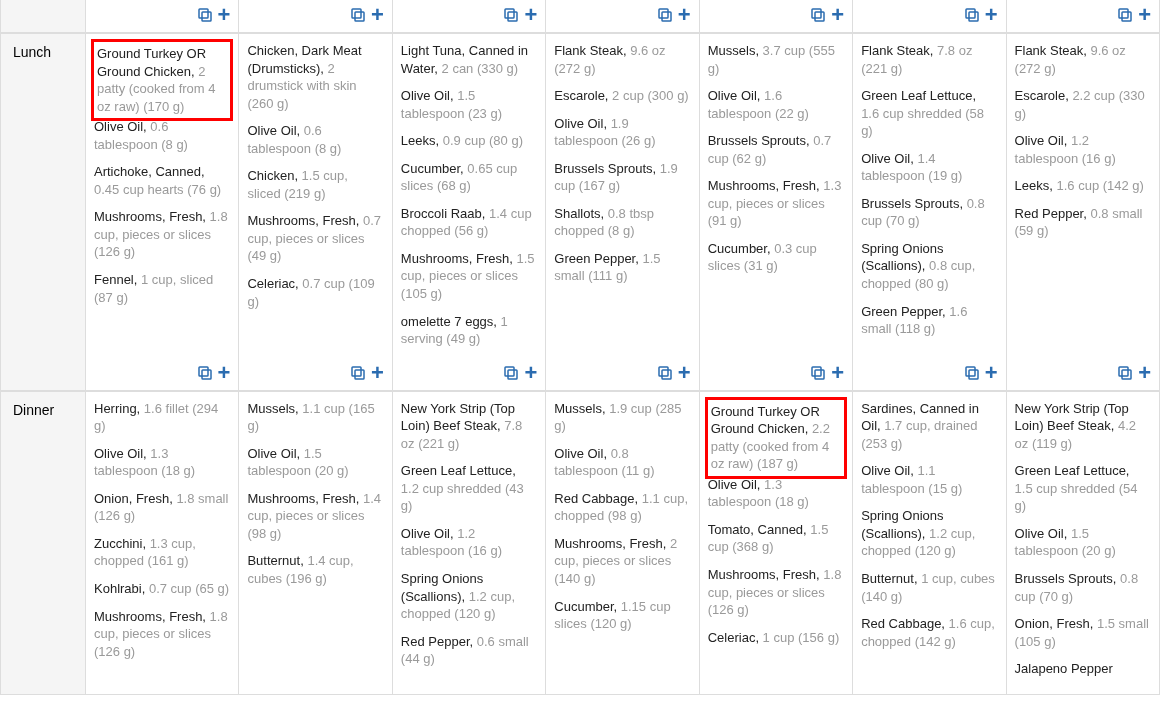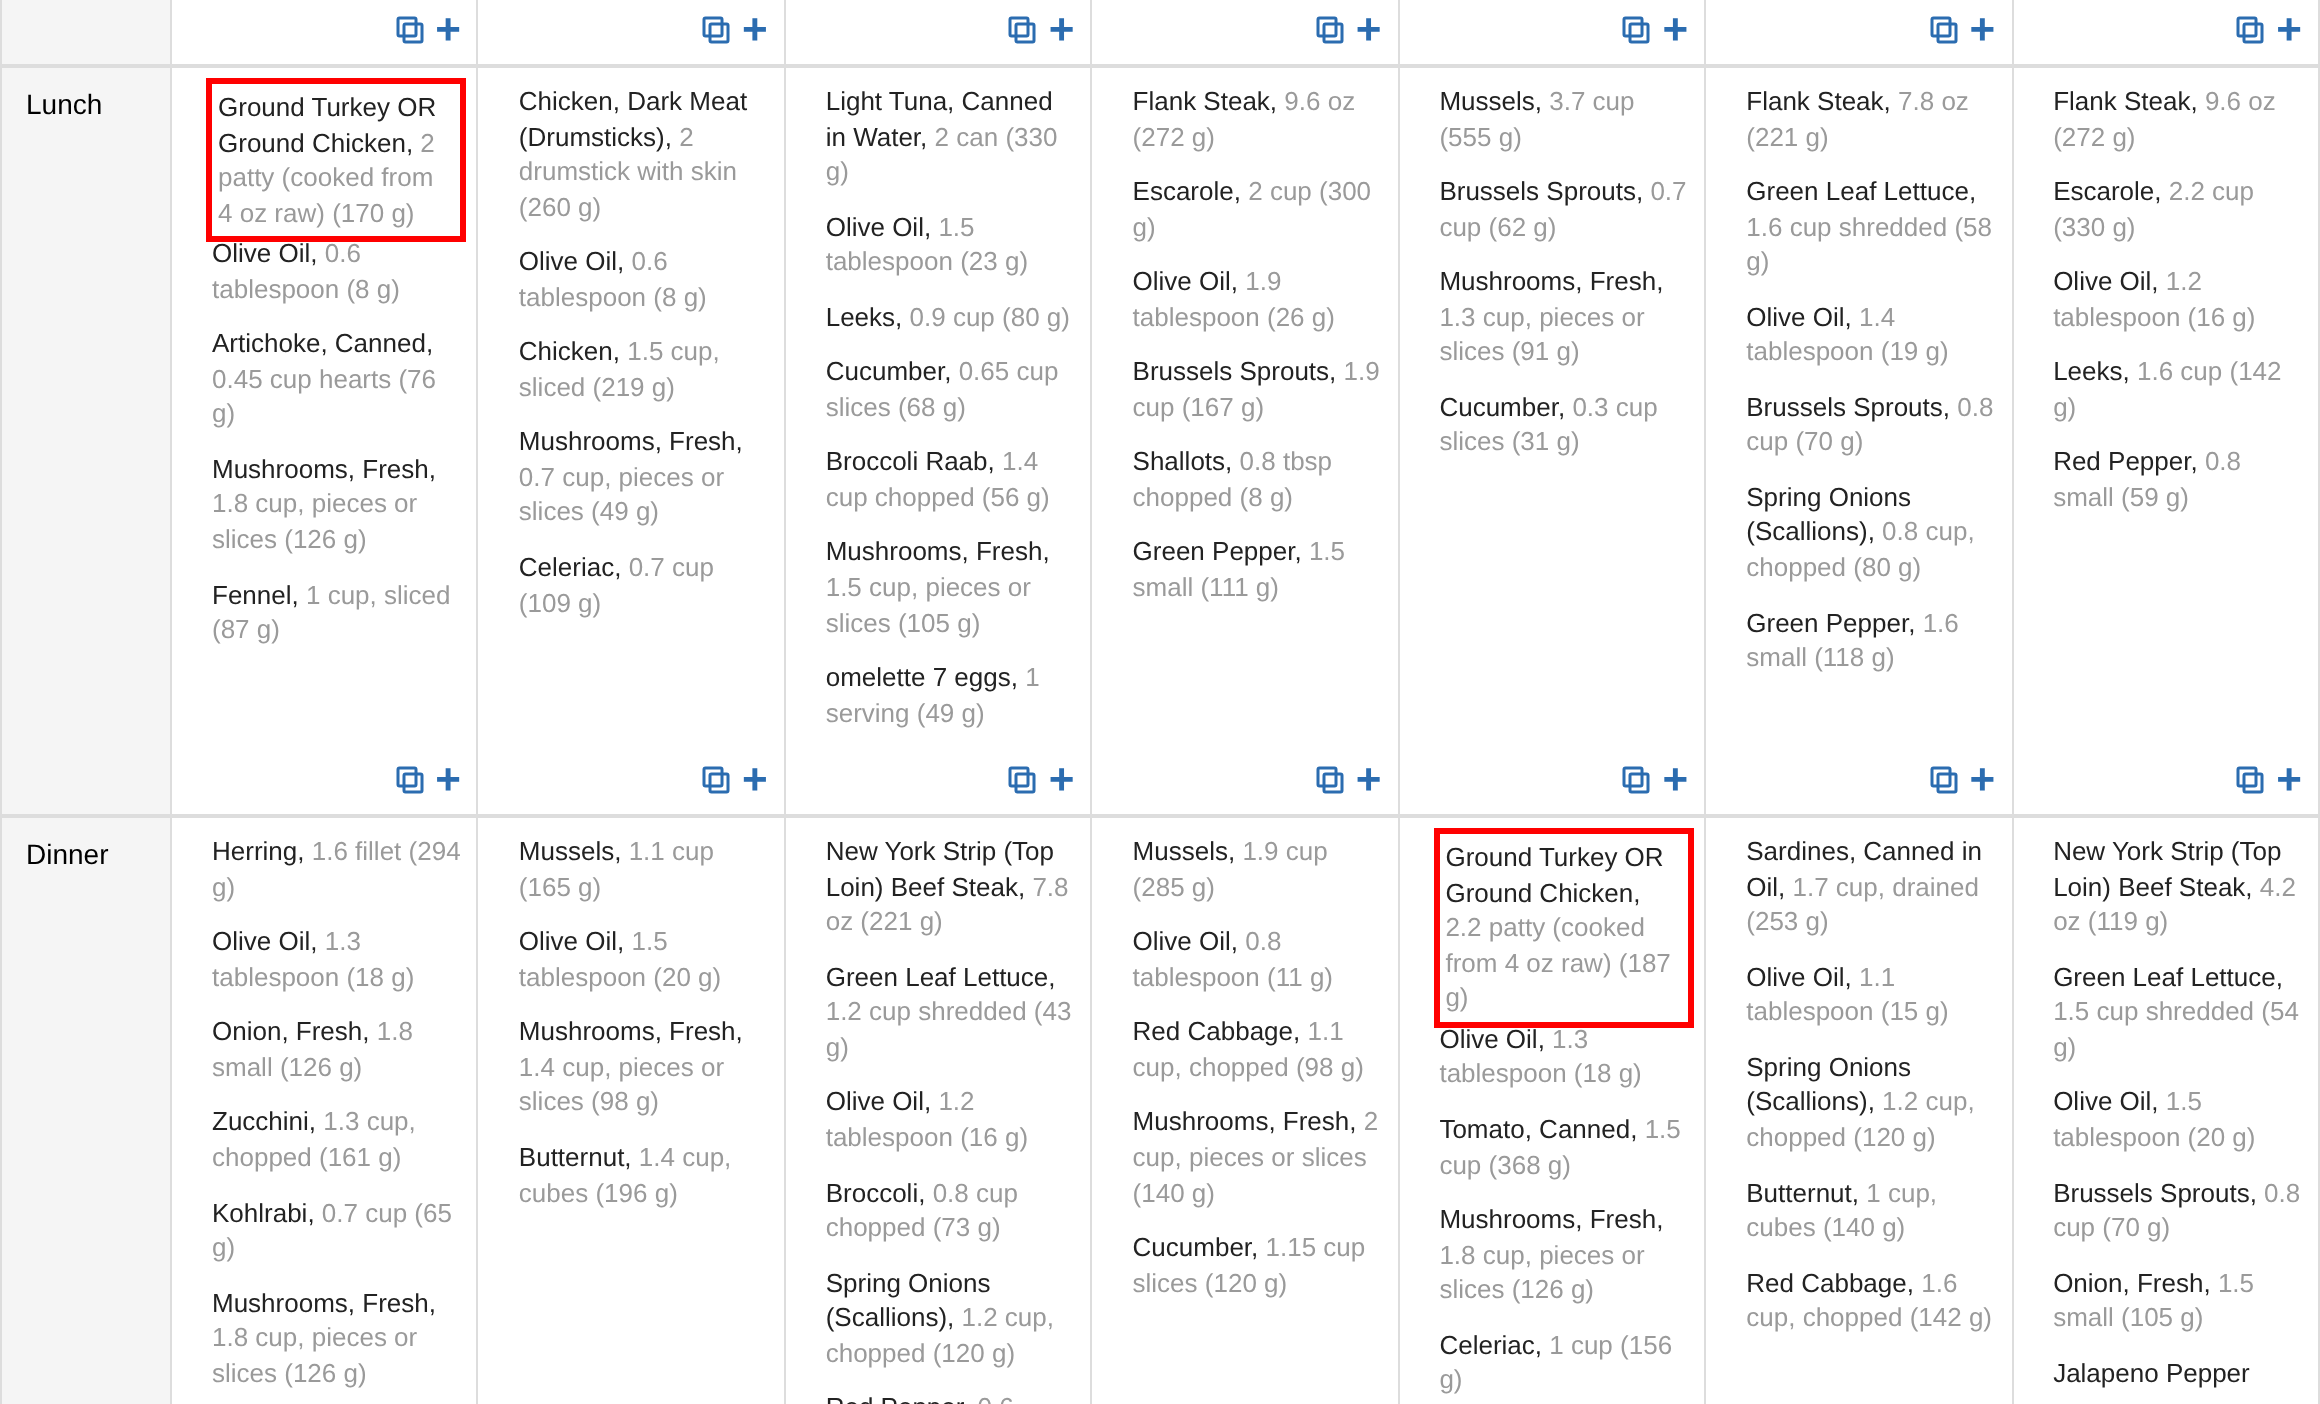--- a/index.html
+++ b/index.html
@@ -39,21 +39,21 @@
     justify-content: flex-end;
     align-items: center;
     gap: 4px;
     padding: 4px 8px 6px 8px;
     border-right: 1px solid #ddd;
     border-bottom: 1px solid #ddd;
   }
   .top-actions.first {
     background: #f5f5f5;
   }
-  .food-list { flex: 1; margin-left: 12px; }
+  .food-list { flex: 1; }
   .food-item {
     margin: 0 0 10px 0;
     line-height: 1.35;
     word-wrap: break-word;
   }
   .food-name { color: #222; }
   .food-qty  { color: #9a9a9a; }
   .actions {
     display: flex;
     justify-content: flex-end;
@@ -219,20 +219,21 @@
             <rect x="8" y="8" width="12" height="12" rx="1"></rect>
             <rect x="4" y="4" width="12" height="12" rx="1"></rect>
           </svg>
         </span>
         <span class="icon-plus">+</span>
       </div>
     </div>
     <div class="cell">
       <div class="food-list">
         <div class="food-item"><span class="food-name">Mussels,</span><span class="food-qty"> 3.7 cup (555 g)</span></div>
+        <div class="food-item"><span class="food-name">Olive Oil,</span><span class="food-qty"> 1.6 tablespoon (22 g)</span></div>
         <div class="food-item"><span class="food-name">Brussels Sprouts,</span><span class="food-qty"> 0.7 cup (62 g)</span></div>
         <div class="food-item"><span class="food-name">Mushrooms, Fresh,</span><span class="food-qty"> 1.3 cup, pieces or slices (91 g)</span></div>
         <div class="food-item"><span class="food-name">Cucumber,</span><span class="food-qty"> 0.3 cup slices (31 g)</span></div>
       </div>
       <div class="actions">
         <span class="icon-copy">
           <svg width="18" height="18" viewBox="0 0 24 24" fill="none" stroke="#2b6cb0" stroke-width="2">
             <rect x="8" y="8" width="12" height="12" rx="1"></rect>
             <rect x="4" y="4" width="12" height="12" rx="1"></rect>
           </svg>
@@ -294,21 +295,20 @@
         <div class="food-item"><span class="food-name">Olive Oil,</span><span class="food-qty"> 1.5 tablespoon (20 g)</span></div>
         <div class="food-item"><span class="food-name">Mushrooms, Fresh,</span><span class="food-qty"> 1.4 cup, pieces or slices (98 g)</span></div>
         <div class="food-item"><span class="food-name">Butternut,</span><span class="food-qty"> 1.4 cup, cubes (196 g)</span></div>
       </div>
     </div>
     <div class="cell">
       <div class="food-list">
         <div class="food-item"><span class="food-name">New York Strip (Top Loin) Beef Steak,</span><span class="food-qty"> 7.8 oz (221 g)</span></div>
         <div class="food-item"><span class="food-name">Green Leaf Lettuce,</span><span class="food-qty"> 1.2 cup shredded (43 g)</span></div>
         <div class="food-item"><span class="food-name">Olive Oil,</span><span class="food-qty"> 1.2 tablespoon (16 g)</span></div>
-        <div class="food-item"><span class="food-name">Broccoli,</span><span class="food-qty"> 0.8 cup chopped (73 g)</span></div>
         <div class="food-item"><span class="food-name">Spring Onions (Scallions),</span><span class="food-qty"> 1.2 cup, chopped (120 g)</span></div>
         <div class="food-item"><span class="food-name">Red Pepper,</span><span class="food-qty"> 0.6 small (44 g)</span></div>
       </div>
     </div>
     <div class="cell">
       <div class="food-list">
         <div class="food-item"><span class="food-name">Mussels,</span><span class="food-qty"> 1.9 cup (285 g)</span></div>
         <div class="food-item"><span class="food-name">Olive Oil,</span><span class="food-qty"> 0.8 tablespoon (11 g)</span></div>
         <div class="food-item"><span class="food-name">Red Cabbage,</span><span class="food-qty"> 1.1 cup, chopped (98 g)</span></div>
         <div class="food-item"><span class="food-name">Mushrooms, Fresh,</span><span class="food-qty"> 2 cup, pieces or slices (140 g)</span></div>

